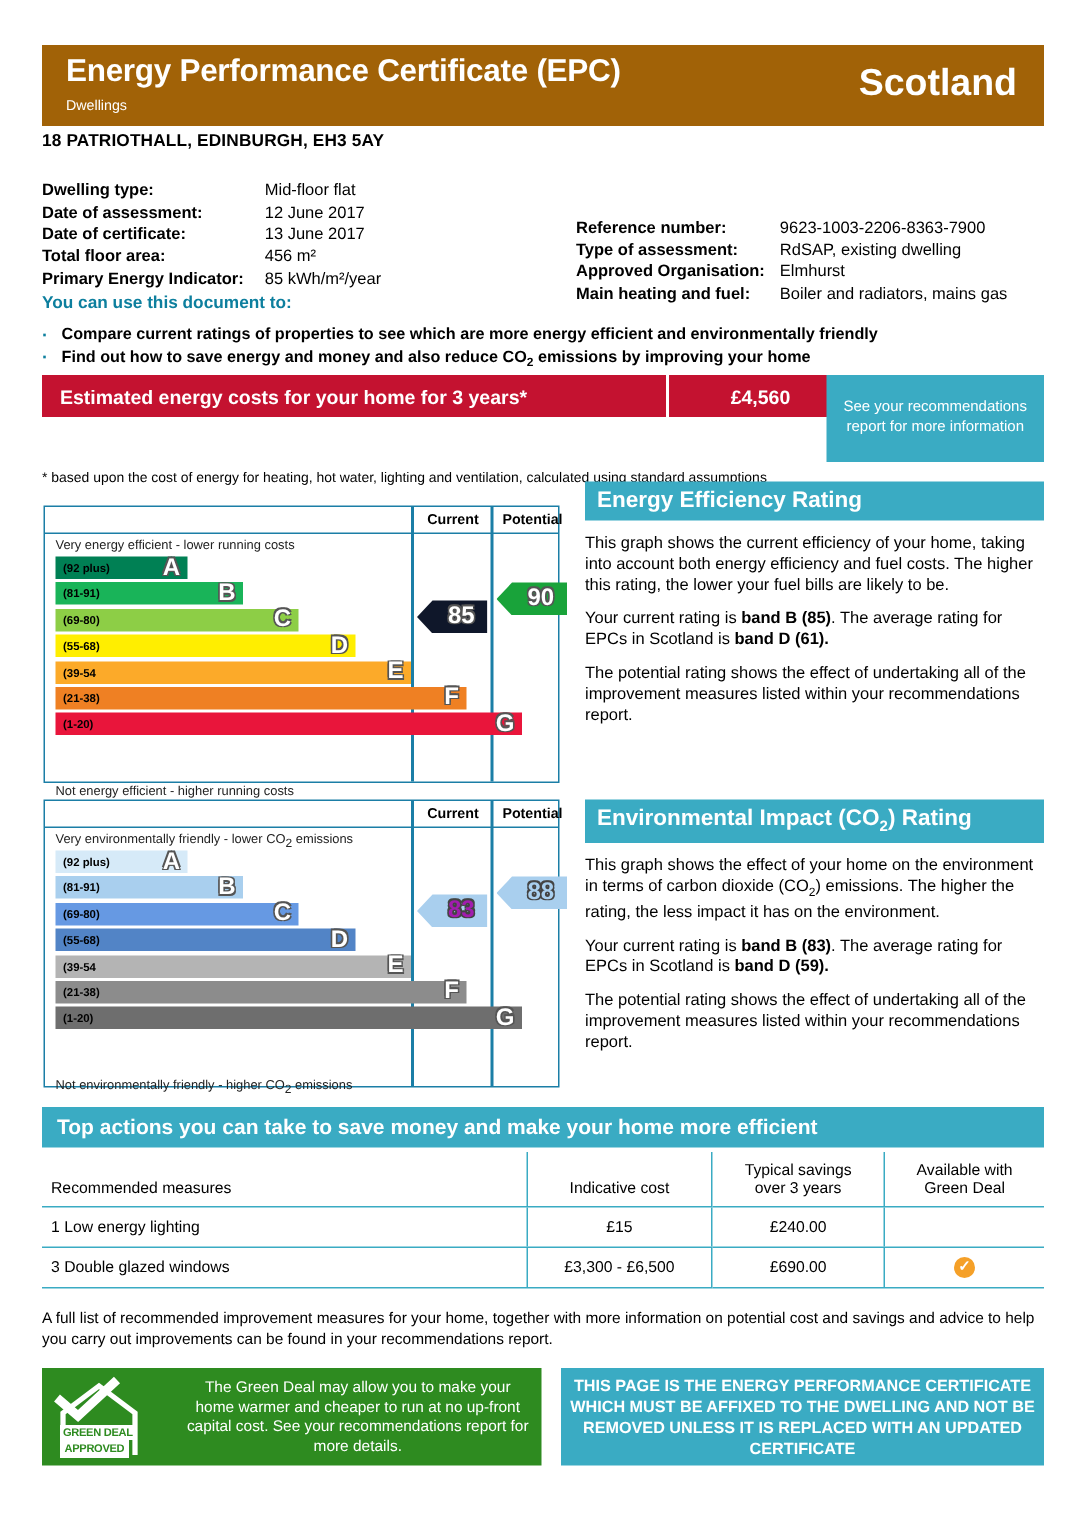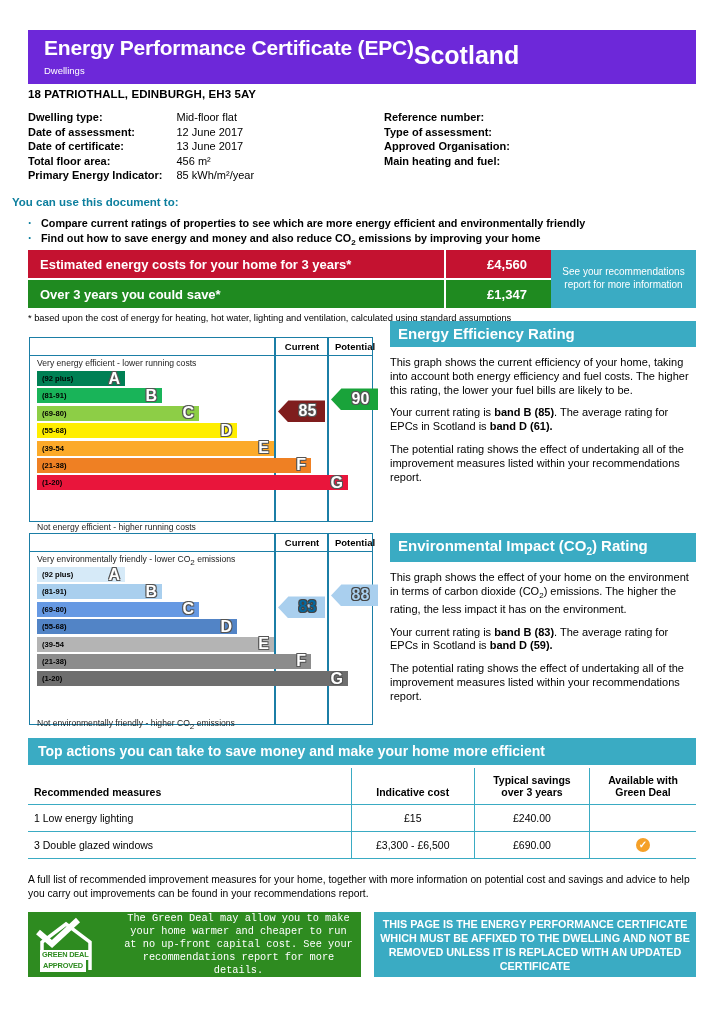--- a/index.html
+++ b/index.html
@@ -1,44 +1,44 @@
 <!DOCTYPE html>
 <html><head>
 <meta charset="utf-8">
 <style>
   html,body{margin:0;padding:0;background:#fff;}
   body{width:724px;height:1024px;font-family:"Liberation Sans",sans-serif;color:#000;
        -webkit-font-smoothing:none;overflow:hidden;}
   .page{position:relative;width:724px;height:1024px;padding:0;box-sizing:border-box;}
 
   
-  .header{position:absolute;left:28px;top:30px;width:668px;height:54px;background:#6d28d9;
-          display:flex;align-items:flex-start;justify-content:flex-start;box-sizing:border-box;}
+  .header{position:absolute;left:28px;top:30px;width:668px;height:54px;background:#a16207;
+          display:flex;align-items:flex-start;justify-content:space-between;box-sizing:border-box;}
   .hdr-left{padding:7px 0 0 16px;}
   .hdr-title{color:#fff;font-size:21px;font-weight:bold;line-height:22px;letter-spacing:-0.2px;}
   .hdr-sub{color:#fff;font-size:9.5px;margin-top:6px;}
   .hdr-right{padding:12px 18px 0 0;color:#fff;font-size:25px;font-weight:bold;line-height:26px;}
 
   
   .address{position:absolute;left:28px;top:88px;font-size:11.5px;font-weight:bold;letter-spacing:0.1px;}
 
   
   .details{position:absolute;left:28px;top:110px;width:668px;display:flex;font-size:11px;line-height:14.6px;}
   .det-col{display:flex;}
   .det-col.left{width:356px;align-items:center;}
-  .det-col.right{width:312px;}
+  .det-col.right{width:312px;margin-top:35px;}
   .det-labels{font-weight:bold;white-space:nowrap;}
   .det-values{margin-left:8px;}
   .det-col.left .det-values{margin-left:14px;}
   .det-col.right .det-values{margin-left:10px;width:165px;}
   .det-labels div,.det-values div{height:14.6px;}
   .det-values div.wrap{height:auto;}
 
   
-  .use-title{position:absolute;left:12px;top:196px;color:#0d7f9e;font-size:11.5px;font-weight:bold;}
+  .use-title{position:absolute;left:28px;top:196px;color:#0d7f9e;font-size:11.5px;font-weight:bold;}
   .bullets{position:absolute;left:28px;top:216px;width:668px;font-size:10.8px;font-weight:bold;line-height:15px;}
   .bullets .row{display:flex;}
   .bullets .dot{color:#0d7f9e;width:13px;font-size:12px;line-height:15px;}
   sub.u{font-size:8px;vertical-align:sub;}
 
   
   .costs{position:absolute;left:28px;top:250px;width:556px;}
   .cost-row{display:flex;height:28px;margin-bottom:2px;}
   .cost-label{width:416px;display:flex;align-items:center;padding-left:12px;color:#fff;
               font-size:13px;font-weight:bold;box-sizing:border-box;}
@@ -87,36 +87,36 @@
                padding:4px 8px 5px 8px;box-sizing:border-box;}
   .panel-title sub{font-size:10px;vertical-align:sub;}
   .panel p{font-size:11px;line-height:13.8px;margin:9px 0 0 0;}
   .panel p b{font-weight:bold;}
 
   
   .actions-title{position:absolute;left:28px;top:738px;width:668px;background:#3aabc3;color:#fff;
                  font-size:14px;font-weight:bold;padding:5px 0 6px 10px;box-sizing:border-box;}
   .rec-table{position:absolute;left:28px;top:768px;width:668px;border-collapse:collapse;font-size:10.5px;}
   .rec-table th,.rec-table td{border-bottom:1.3px solid #3aabc3;padding:6px 6px;}
-  .rec-table thead th{font-weight:bold;vertical-align:bottom;text-align:center;
+  .rec-table thead th{font-weight:normal;vertical-align:bottom;text-align:center;
                       border-bottom:1.3px solid #3aabc3;margin-top:20px;}
   .rec-table thead th.first{text-align:left;}
   .rec-table tbody td.first{text-align:left;}
   .rec-table td{text-align:center;height:14px;}
   .col-div{border-left:1.3px solid #3aabc3;}
   .tick{display:inline-block;width:14px;height:14px;border-radius:50%;background:#f5a028;
         color:#fff;font-size:10px;line-height:14px;text-align:center;font-weight:bold;}
 
   .full-note{position:absolute;left:28px;top:873px;width:668px;font-size:10.3px;line-height:13.6px;}
 
   
   .gd-box{position:absolute;left:28px;top:912px;width:333px;height:65px;background:#2e8b20;
           display:flex;align-items:center;box-sizing:border-box;}
   .gd-logo{width:84px;height:58px;position:relative;flex:none;margin-left:4px;}
-  .gd-text{color:#fff;font-size:10.3px;line-height:13px;text-align:center;padding:0 8px;flex:1;font-family:Liberation Mono, monospace;}
+  .gd-text{color:#fff;font-size:10.3px;line-height:13px;text-align:center;padding:0 8px;flex:1;}
   .gd-label{position:absolute;left:8px;background:#fff;color:#2e8b20;font-size:7.4px;
             font-weight:bold;padding:0.5px 2px;letter-spacing:-0.2px;}
   .gd-l1{bottom:14px;}
   .gd-l2{bottom:2px;border:1px solid #fff;background:#fff;}
 
   .epc-box{position:absolute;left:374px;top:912px;width:322px;height:65px;background:#3aabc3;
            color:#fff;font-size:10.8px;font-weight:bold;line-height:14px;text-align:center;
            display:flex;align-items:center;justify-content:center;box-sizing:border-box;padding:0 6px;}
 </style>
 </head>
@@ -151,45 +151,46 @@
         <div>85 kWh/m²/year</div>
       </div>
     </div>
     <div class="det-col right">
       <div class="det-labels">
         <div>Reference number:</div>
         <div>Type of assessment:</div>
         <div>Approved Organisation:</div>
         <div>Main heating and fuel:</div>
       </div>
+      <div class="det-values">
+        <div>9623-1003-2206-8363-7900</div>
+        <div>RdSAP, existing dwelling</div>
+        <div>Elmhurst</div>
+        <div class="wrap">Boiler and radiators, mains gas</div>
+      </div>
     </div>
   </div>
 
   <div class="use-title">You can use this document to:</div>
   <div class="bullets">
     <div class="row">
       <span class="dot">·</span>
       <span>Compare current ratings of properties to see which are more energy efficient and environmentally friendly</span>
     </div>
     <div class="row">
       <span class="dot">·</span>
       <span>Find out how to save energy and money and also reduce CO<sub class="u">2</sub> emissions by improving your home</span>
     </div>
   </div>
 
   <div class="costs">
     <div class="cost-row cost-red">
       <div class="cost-label">Estimated energy costs for your home for 3 years*</div>
       <div class="cost-sep"></div>
       <div class="cost-value">£4,560</div>
-    </div>
-    <div class="cost-row cost-green">
-      <div class="cost-label">Over 3 years you could save*</div>
-      <div class="cost-sep"></div>
-      <div class="cost-value">£1,347</div>
     </div>
   </div>
   <div class="cost-note">See your recommendations report for more information</div>
   <div class="footnote">* based upon the cost of energy for heating, hot water, lighting and ventilation, calculated using standard assumptions</div>
 
   <div class="chart chart-ee">
     <div class="ch-head"></div>
     <div class="ch-vline vl1"></div>
     <div class="ch-vline vl2"></div>
     <div class="ch-colhdr cur-hdr">Current</div>
@@ -219,21 +220,21 @@
         <div class="bar" style="width: 274px; background: rgb(239, 128, 35);">
           <span class="rng">(21-38)</span>
           <span class="ltr">F</span>
         </div>
         <div class="bar" style="width: 311px; background: rgb(233, 21, 59);">
           <span class="rng">(1-20)</span>
           <span class="ltr">G</span>
         </div>
       </div>
     <div class="ch-caption" id="ee-bottom-cap" style="top: 183.8px;">Not energy efficient - higher running costs</div>
-    <div class="arrow" id="ee-current" style="background: #7f1d1d; left: 248px; width: 47px; top: 62.4px;">85</div>
+    <div class="arrow" id="ee-current" style="background: #0f172a; left: 248px; width: 47px; top: 62.4px;">85</div>
     <div class="arrow" id="ee-potential" style="background: rgb(25, 163, 58); left: 301px; width: 47px; top: 50.4px;">90</div>
   </div>
 
   <div class="chart chart-ei">
     <div class="ch-head"></div>
     <div class="ch-vline vl1"></div>
     <div class="ch-vline vl2"></div>
     <div class="ch-colhdr cur-hdr">Current</div>
     <div class="ch-colhdr pot-hdr">Potential</div>
     <div class="ch-caption cap-top" id="ei-top-cap">Very environmentally friendly - lower CO<sub class="u">2</sub> emissions</div>
@@ -261,21 +262,21 @@
         <div class="bar" style="width: 274px; background: rgb(140, 140, 140);">
           <span class="rng">(21-38)</span>
           <span class="ltr">F</span>
         </div>
         <div class="bar" style="width: 311px; background: rgb(110, 110, 110);">
           <span class="rng">(1-20)</span>
           <span class="ltr">G</span>
         </div>
       </div>
     <div class="ch-caption" id="ei-bottom-cap" style="top: 183.8px;">Not environmentally friendly - higher CO<sub class="u">2</sub> emissions</div>
-    <div class="arrow" id="ei-current" style="background: rgb(169, 207, 238); left: 248px; width: 47px; top: 62.4px; color: #0369a1; text-shadow: rgb(68, 68, 68) -1px -1px 0px, rgb(68, 68, 68) 1px -1px 0px, rgb(68, 68, 68) -1px 1px 0px, rgb(68, 68, 68) 1px 1px 0px;">83</div>
+    <div class="arrow" id="ei-current" style="background: rgb(169, 207, 238); left: 248px; width: 47px; top: 62.4px; color: #a21caf; text-shadow: rgb(68, 68, 68) -1px -1px 0px, rgb(68, 68, 68) 1px -1px 0px, rgb(68, 68, 68) -1px 1px 0px, rgb(68, 68, 68) 1px 1px 0px;">83</div>
     <div class="arrow" id="ei-potential" style="background: rgb(169, 207, 238); left: 301px; width: 47px; top: 50.4px; color: rgb(169, 207, 238); text-shadow: rgb(68, 68, 68) -1px -1px 0px, rgb(68, 68, 68) 1px -1px 0px, rgb(68, 68, 68) -1px 1px 0px, rgb(68, 68, 68) 1px 1px 0px;">88</div>
   </div>
 
   <div class="panel panel-ee">
     <div class="panel-title">Energy Efficiency Rating</div>
     <p>This graph shows the current efficiency of your home, taking into account both energy efficiency and fuel costs. The higher this rating, the lower your fuel bills are likely to be.</p>
     <p><span>Your current rating is </span><b>band B (85)</b><span>. The average rating for EPCs in Scotland is </span><b>band D (61).</b></p>
     <p>The potential rating shows the effect of undertaking all of the improvement measures listed within your recommendations report.</p>
   </div>
 

